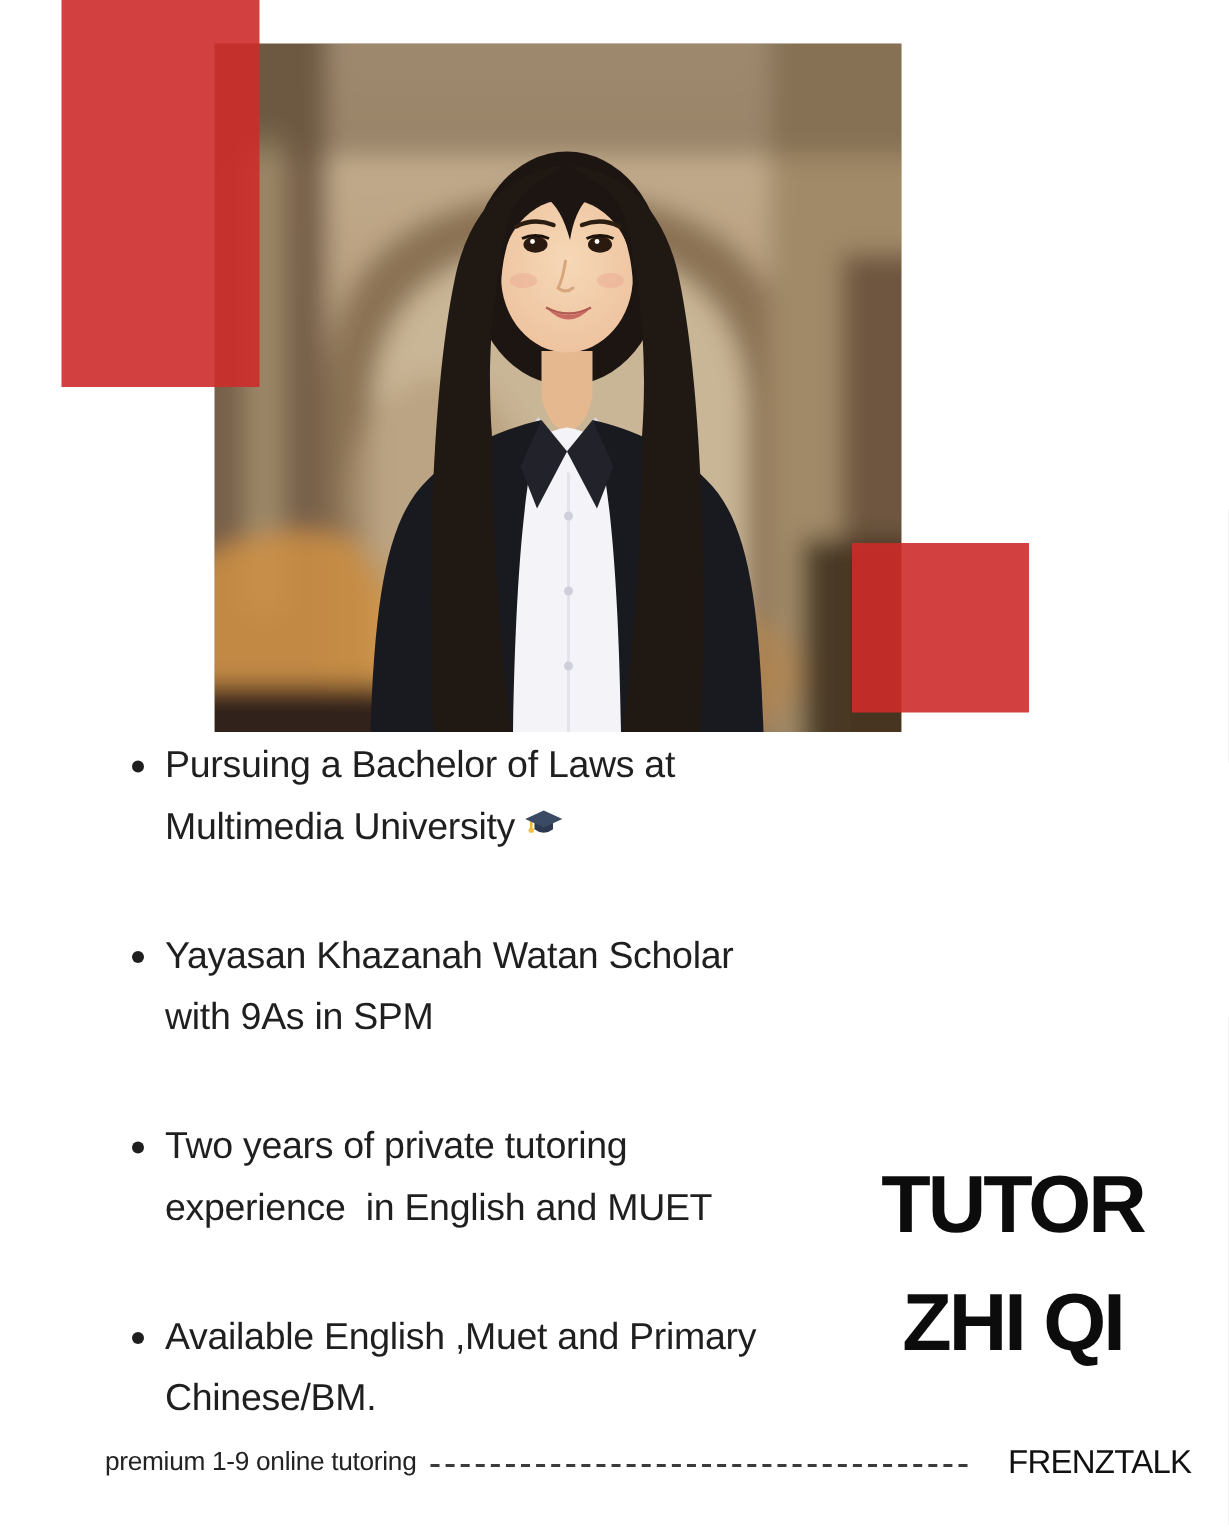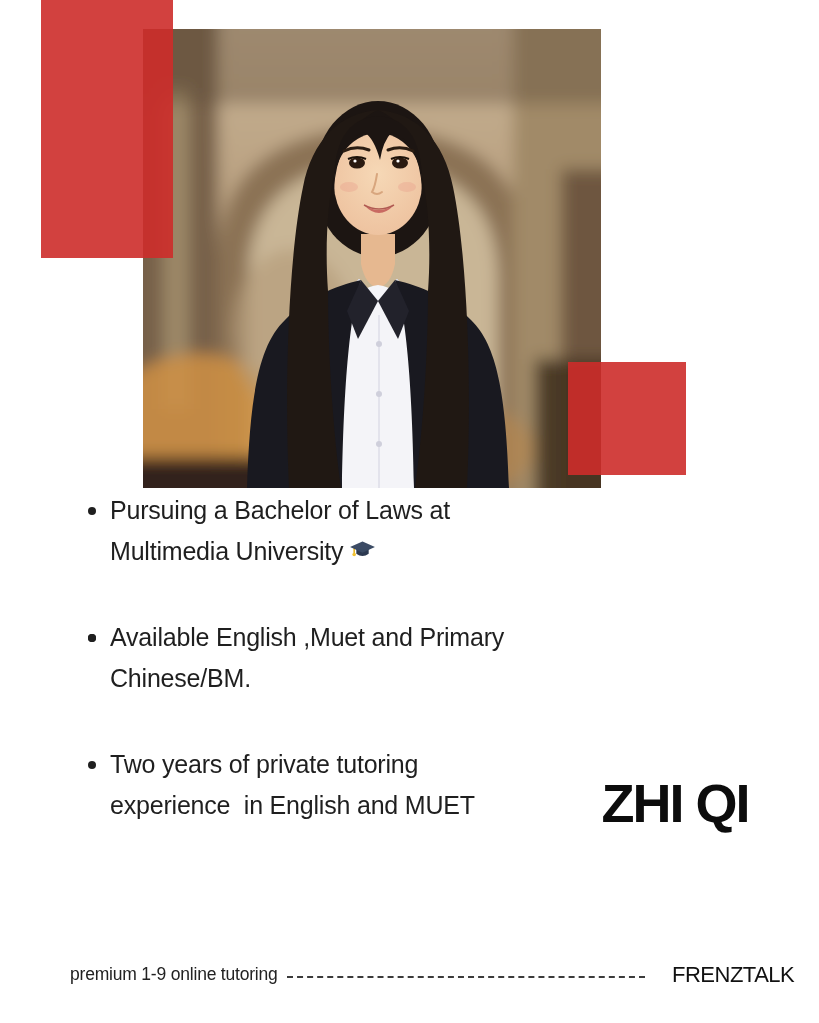--- a/index.html
+++ b/index.html
@@ -149,34 +149,37 @@
 Multimedia University</span><span class="cap-icon" title="🎓"><svg width="27" height="27" viewBox="0 0 24 24">
           <path d="M 4.6,8.2 L 4.6,13.5" stroke="#e6b422" stroke-width="1.4" fill="none"></path>
           <circle cx="4.6" cy="14.6" r="1.6" fill="#f1c232"></circle>
           <path d="M 6.5,9.5 L 6.5,14 Q 12,18.2 17.5,14 L 17.5,9.5 Z" fill="#2c3950"></path>
           <polygon points="12,3 23,8 12,13 1,8" fill="#3a4a63"></polygon>
           <polygon points="12,3 23,8 12,10.5 1,8" fill="#46587446" opacity="0.5"></polygon>
         </svg></span>
     </li>
     <li>
       <span class="dot"></span>
+      <span class="btext">Yayasan Khazanah Watan Scholar
+with 9As in SPM</span>
+    </li>
+    <li>
+      <span class="dot"></span>
+      <span class="btext">Two years of private tutoring
+experience  in English and MUET</span>
     </li>
     <li>
       <span class="dot"></span>
       <span class="btext">Available English ,Muet and Primary
 Chinese/BM.</span>
     </li>
-    <li>
-      <span class="dot"></span>
-      <span class="btext">Two years of private tutoring
-experience  in English and MUET</span>
-    </li>
   </ul>
 
   <div id="tutor-title">
+    <div>TUTOR</div>
     <div>ZHI QI</div>
   </div>
 
   <div id="footer-tagline">premium 1-9 online tutoring</div>
   <div id="footer-dashes"></div>
   <div id="footer-brand">FRENZTALK</div>
 
 </div>
 
 </body></html>

